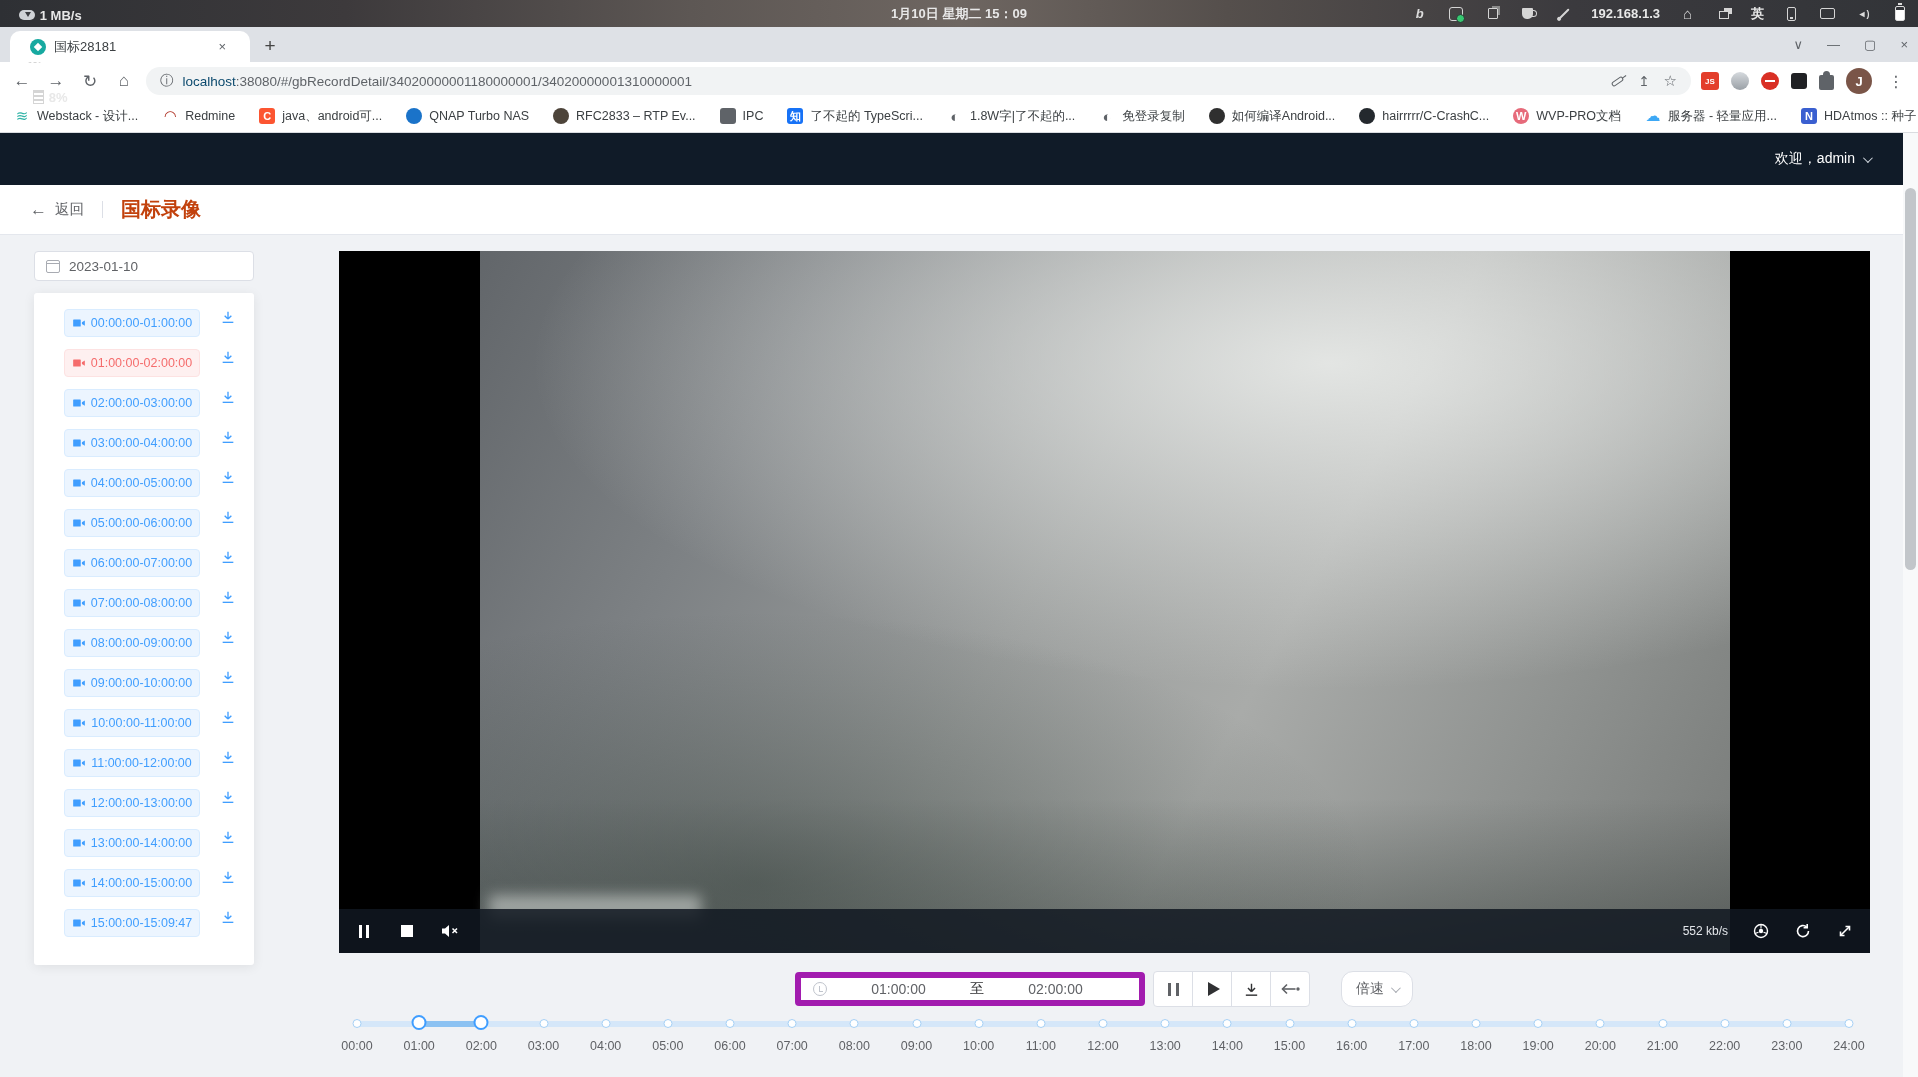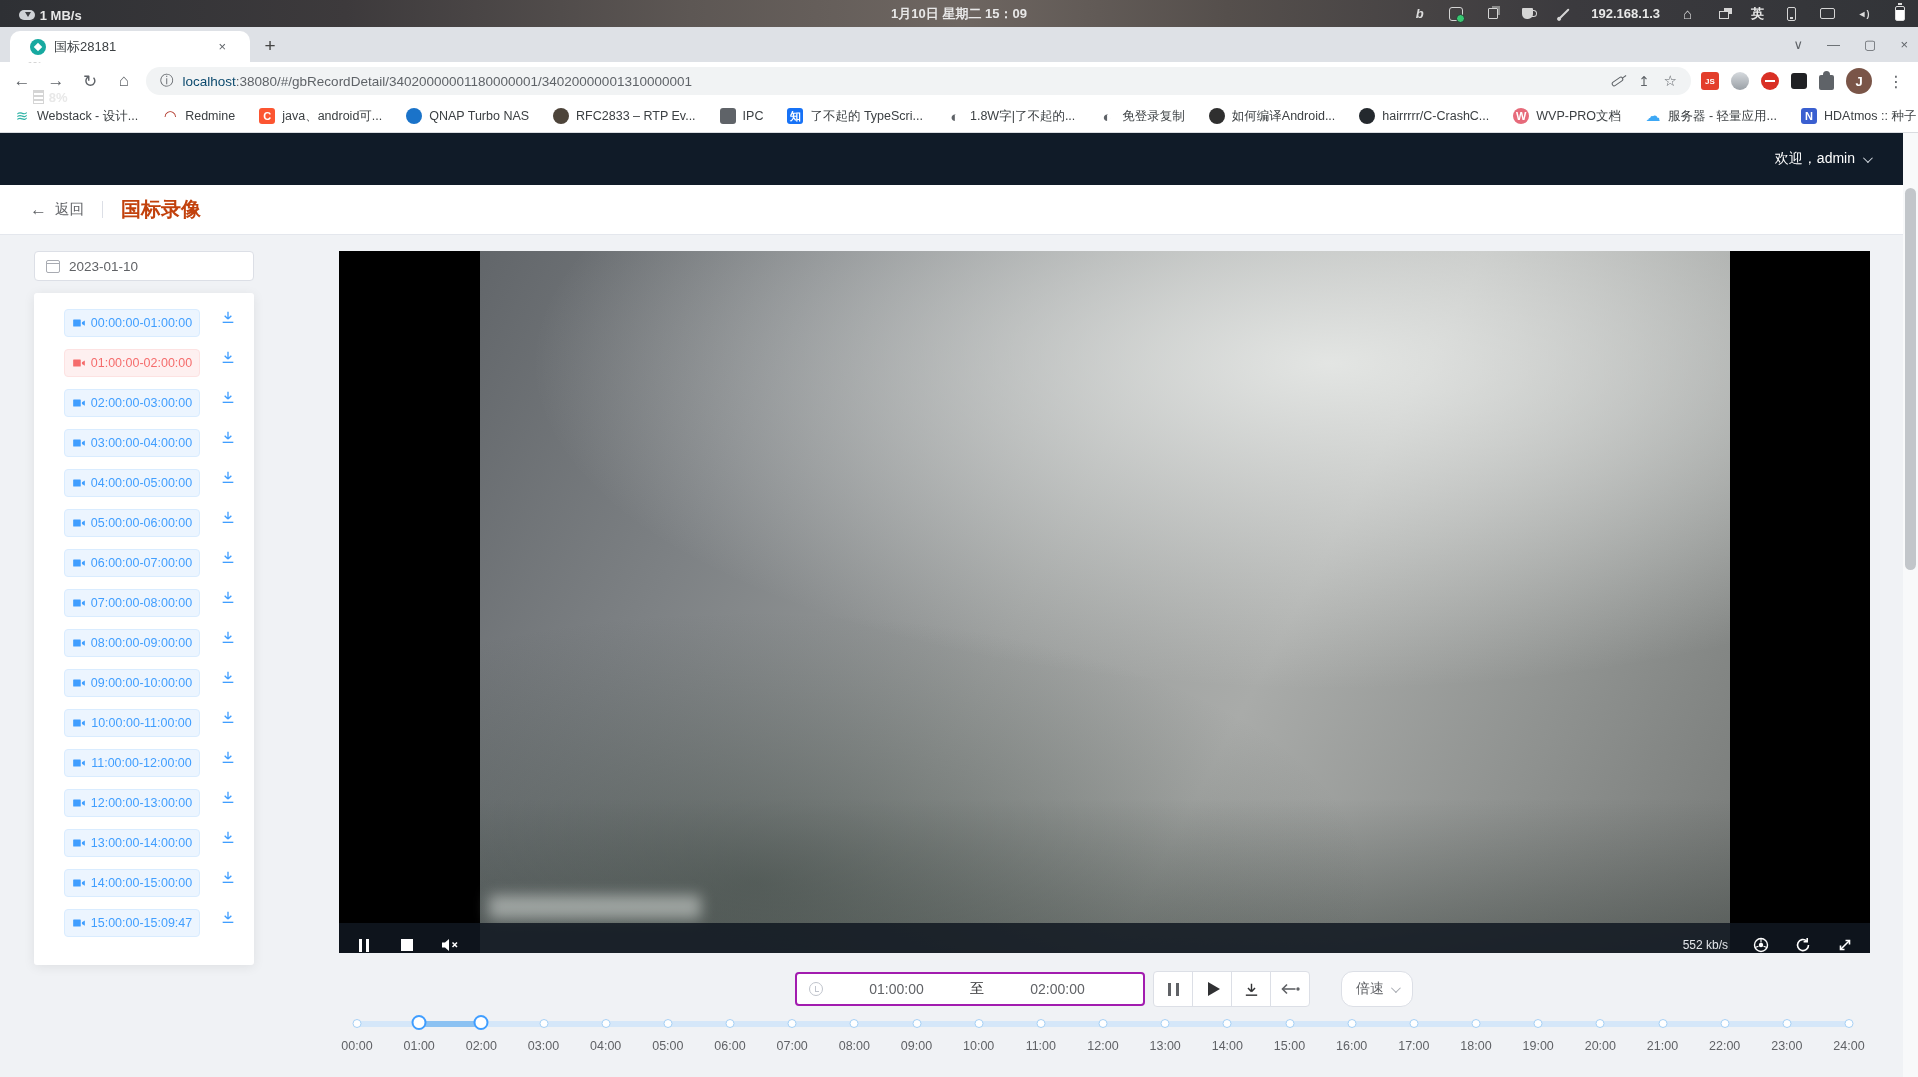--- a/index.html
+++ b/index.html
@@ -93,30 +93,30 @@
   
   .player { position:absolute; left:339px; top:16px; width:1531px; height:702px; background:#000; }
   .video { position:absolute; left:141px; right:140px; top:0; bottom:0;
     background:
       radial-gradient(110% 80% at 68% 16%, rgba(238,240,238,.85), rgba(238,240,238,0) 58%),
       radial-gradient(70% 55% at 22% 90%, rgba(55,66,61,.55), rgba(55,66,61,0) 70%),
       linear-gradient(to top, rgba(45,54,50,.45), rgba(45,54,50,0) 22%),
       linear-gradient(118deg,#62666a 0%,#7d8184 22%,#9a9d9c 45%,#a9aba9 62%,#8e918f 82%,#767977 100%); }
   .osd { position:absolute; left:958px; top:22px; font-family:"DejaVu Sans Mono",monospace; font-size:27px; font-weight:bold; color:#fff; letter-spacing:1px; text-shadow:1.5px 1.5px 0 rgba(40,40,40,.85), -1px -1px 0 rgba(40,40,40,.5); white-space:nowrap; }
   .watermark { position:absolute; left:150px; bottom:34px; width:212px; height:24px; background:rgba(206,211,208,.6); border-radius:4px; filter:blur(7px); }
-  .vbar { position:absolute; left:0; right:0; bottom:0; height:30px; background:rgba(16,24,33,.85); display:flex; align-items:flex-end; padding:0 16px; }
+  .vbar { position:absolute; left:0; right:0; bottom:0; height:44px; background:rgba(16,24,33,.85); display:flex; align-items:center; padding:0 16px; }
   .vbar-left { display:flex; align-items:center; gap:25px; }
   .vi { display:flex; align-items:center; justify-content:center; width:18px; height:16px; }
   .vpause { width:10px; height:13px; border-left:3px solid #fff; border-right:3px solid #fff; }
   .vstop { width:12px; height:12px; background:#fff; }
   .vbar-right { margin-left:auto; display:flex; align-items:center; gap:24px; }
   .bitrate { color:#e3e6ea; font-size:12px; }
 
   
-  .time-group { position:absolute; left:795px; top:737px; width:350px; height:34px; background:#fff; border:2px solid #a21caf; border-radius:4px; display:flex; align-items:center; padding:0 12px; font-size:14px; color:#606266; }
+  .time-group { position:absolute; left:795px; top:737px; width:350px; height:34px; background:#fff; border:6px solid #a21caf; border-radius:4px; display:flex; align-items:center; padding:0 12px; font-size:14px; color:#606266; }
   .ico-clock { width:14px; height:14px; border:1.5px solid #c0c4cc; border-radius:50%; position:relative; flex:none; }
   .ico-clock::after { content:""; position:absolute; left:5px; top:2.5px; width:3px; height:5px; border-left:1.5px solid #c0c4cc; border-bottom:1.5px solid #c0c4cc; }
   .tg-time { flex:1; text-align:center; }
   .tg-sep { color:#303133; }
   .btn-group { position:absolute; left:1153px; top:736px; display:flex; }
   .pbtn { width:40px; height:36px; background:#fff; border:1px solid #dcdfe6; display:flex; align-items:center; justify-content:center; margin-left:-1px; }
   .pbtn:first-child { border-radius:4px 0 0 4px; margin-left:0; }
   .pbtn:last-child { border-radius:0 4px 4px 0; }
   .bpause { width:11px; height:13px; border-left:3.5px solid #606266; border-right:3.5px solid #606266; }
   .bplay { width:0; height:0; border-left:12px solid #303133; border-top:7px solid transparent; border-bottom:7px solid transparent; margin-left:3px; }

